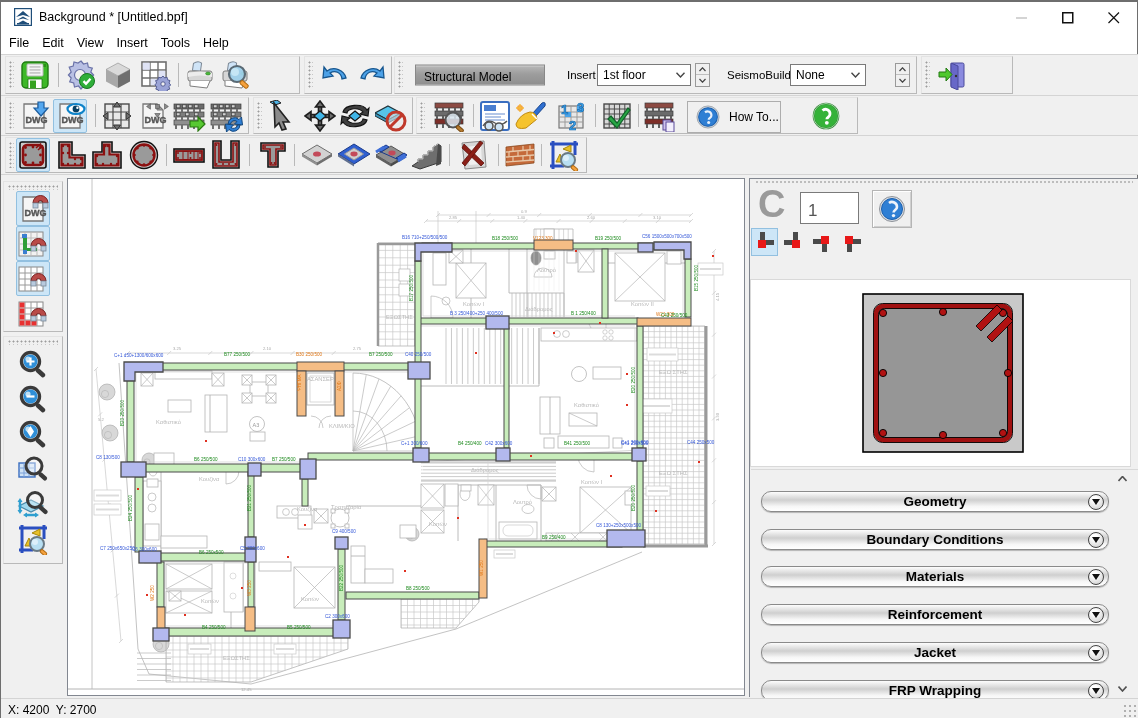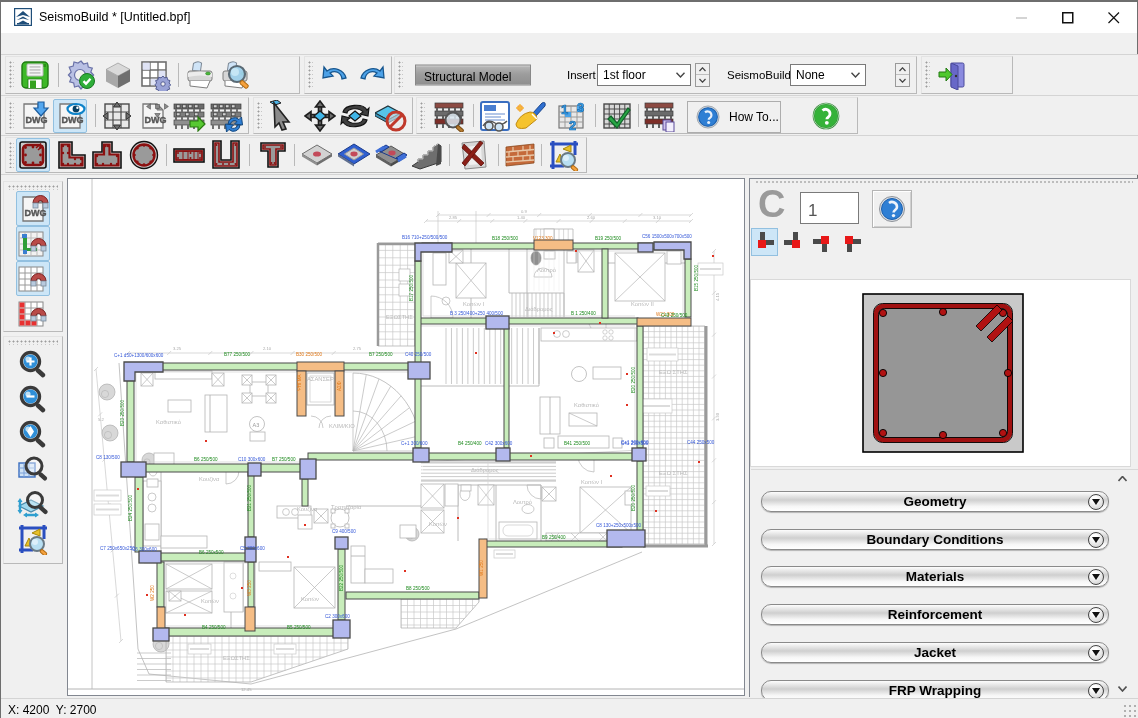--- a/index.html
+++ b/index.html
@@ -38,21 +38,21 @@
 .combo { position:absolute; top:50%; transform:translateY(-50%); height:22px; background:#fff;
   border:1px solid #7a7a7a; font-size:12px; color:#000; }
 .combo .cval { position:absolute; left:5px; top:3px; }
 .combo .carrow { position:absolute; right:1px; top:1px; bottom:1px; width:17px; display:flex;
   align-items:center; justify-content:center; background:#fff; }
 .spinner { position:absolute; top:50%; transform:translateY(-50%); width:15px; height:24px;
   border:1px solid #9a9a9a; background:#f0f0f0; }
 .spinner div { position:absolute; left:0; width:100%; height:50%; display:flex; align-items:center; justify-content:center; }
 .spinner .up { top:0; border-bottom:1px solid #c0c0c0; }
 .spinner .dn { bottom:0; }
-.btn-structural { position:absolute; top:50%; transform:translateY(-50%); width:116px; height:21px;
+.btn-structural { position:absolute; top:50%; transform:translateY(-50%); width:130px; height:21px;
   background:linear-gradient(#b8b8b8,#9d9d9d 45%,#8f8f8f); border:1px solid #888;
   box-shadow:inset 0 1px 0 #cfcfcf; font-size:12px; color:#000; text-align:left; padding:3px 0 0 8px; }
 .btn-howto { position:absolute; top:3px; height:32px; width:94px; background:#f0f0f0;
   border:1px solid #adadad; display:flex; align-items:center; font-size:12px; color:#000; white-space:nowrap; }
 
 
 #main { position:absolute; left:0; top:176px; width:1138px; height:520px; background:#f0f0f0; }
 #lsidebar { position:absolute; left:0; top:0; width:65px; height:520px; background:#f0f0f0; }
 .vgroup { position:absolute; left:2px; width:60px; background:#f0f0f0;
   border:1px solid #e3e3e3; border-right:1px solid #b9b9b9; border-bottom:1px solid #b9b9b9; }
@@ -118,38 +118,39 @@
   <div class="titlebar">
     <span class="appicon">
       <svg width="18" height="18" viewBox="0 0 18 18">
         <rect x="0.5" y="0.5" width="17" height="17" fill="#fff" stroke="#1f4e79" stroke-width="1.4"></rect>
         <path d="M2 9 L9 3 L16 9 L9 7 Z" fill="#1f4e79"></path>
         <path d="M3 12 L9 8.5 L15 12 L9 10.5 Z" fill="#1f4e79"></path>
         <path d="M3.5 15.5 L9 12.5 L14.5 15.5 Z" fill="#1f4e79"></path>
         <rect x="3" y="15" width="12" height="1.6" fill="#1f4e79"></rect>
       </svg>
     </span>
-    <span class="title">SeismoBuild * [Untitled.bpf]</span>
+    <span class="title">Background * [Untitled.bpf]</span>
     <div class="winbtn min">
       <svg width="12" height="12" viewBox="0 0 12 12">
           <line x1="0" y1="6" x2="11" y2="6" stroke="#a9a9a9" stroke-width="1"></line>
         </svg>
     </div>
     <div class="winbtn max">
       <svg width="12" height="12" viewBox="0 0 12 12">
           <rect x="0.75" y="0.75" width="10" height="10" fill="none" stroke="#111" stroke-width="1.5"></rect>
         </svg>
     </div>
     <div class="winbtn close">
       <svg width="12" height="12" viewBox="0 0 12 12">
           <path d="M0.5 0.5 L11 11 M11 0.5 L0.5 11" stroke="#111" stroke-width="1.2"></path>
         </svg>
     </div>
   </div>
 
+  <div class="menubar"><span>File</span><span>Edit</span><span>View</span><span>Insert</span><span>Tools</span><span>Help</span></div>
 
   <div class="tbrow" id="tbrow1">
 <div class="tgroup" style="left:4px;width:295px">
         <div class="grip"></div>
  <div class="tbtn" style="left:12px">
           <span style="display:inline-flex">
             <svg width="30" height="30" viewBox="0 0 30 30">
               <rect x="2" y="2" width="26" height="26" rx="4" fill="#3db827" stroke="#1f7a12" stroke-width="1.4"></rect>
 <rect x="7" y="4" width="16" height="12" rx="1" fill="#f4f4f4" stroke="#bbb"></rect>
 <rect x="9.5" y="6" width="11" height="1.8" fill="#c9c9c9"></rect>

